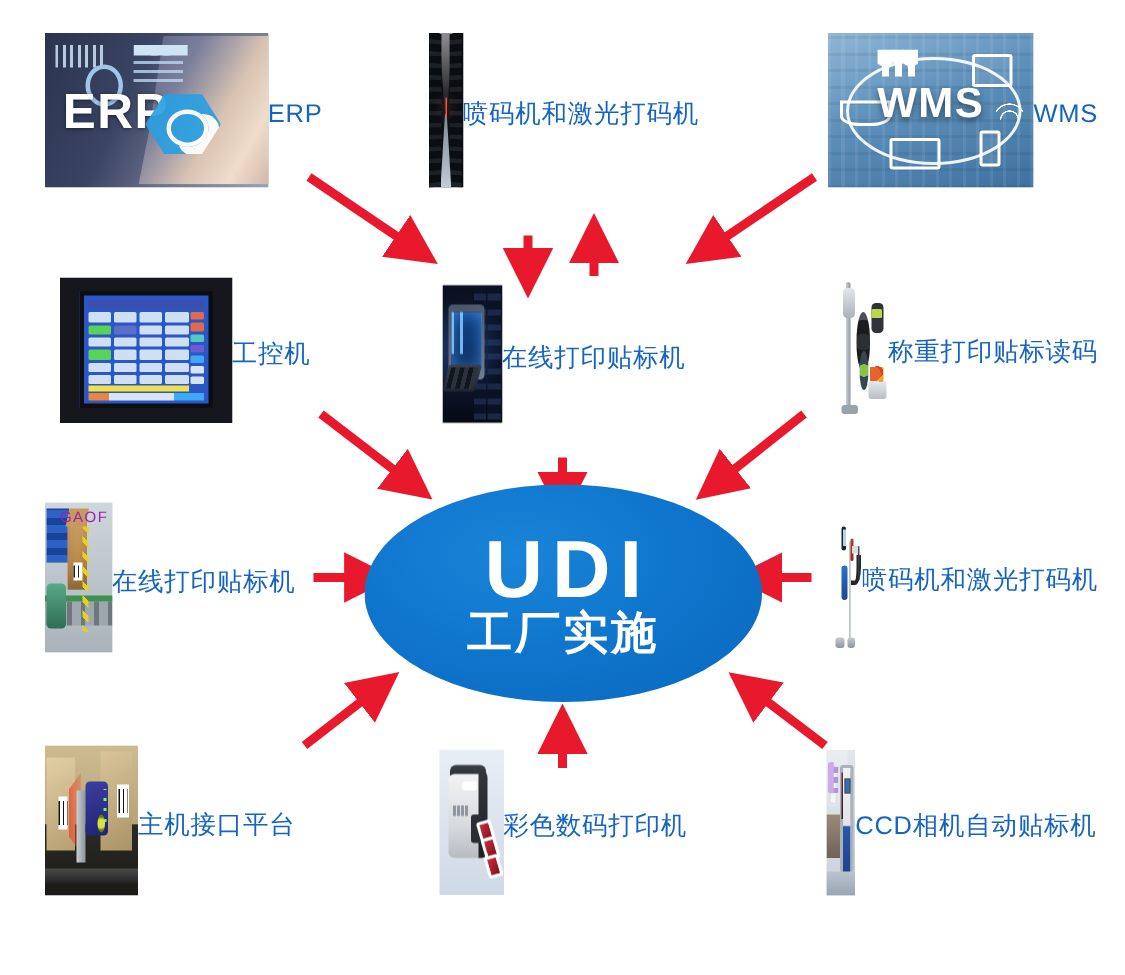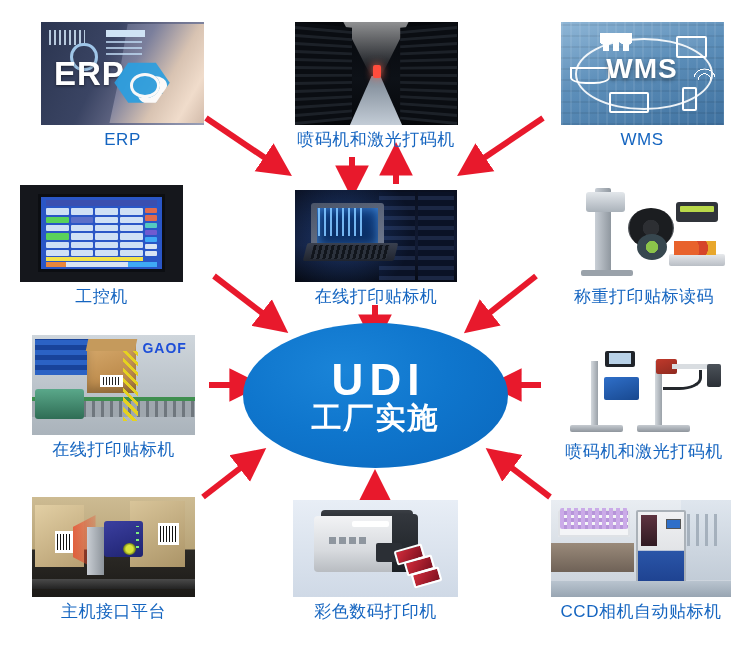--- a/index.html
+++ b/index.html
@@ -19,21 +19,21 @@
     position: absolute;
     left: 0; top: 0;
     width: 750px;
     height: 650px;
   }
 
   
   .node {
     position: absolute;
     display: flex;
-    flex-direction: column;
+    flex-direction: row;
     align-items: center;
   }
   .thumb {
     position: relative;
     overflow: hidden;
     background: #e9eef3;
     border: 0;
   }
   .caption {
     margin-top: 6px;
@@ -56,21 +56,21 @@
     border-radius: 50%;
     background: radial-gradient(ellipse at 38% 32%, #1a84d8 0%, #0f76cd 45%, #0a67bd 100%);
     display: flex;
     flex-direction: column;
     align-items: center;
     justify-content: center;
     box-shadow: 0 0 0 0 rgba(0,0,0,0);
   }
   #udi-title {
     color: #ffffff;
-    font-size: 44px;
+    font-size: 54px;
     font-weight: 700;
     letter-spacing: 6px;
     line-height: 1;
     margin-bottom: 0;
     text-indent: 6px;
   }
   #udi-sub {
     color: #ffffff;
     font-size: 30px;
     font-weight: 700;
@@ -245,21 +245,21 @@
     background:#fff; }
   .opl-label::after{ content:""; position:absolute; inset:20% 12%;
     background: repeating-linear-gradient(90deg,#222 0 1px,transparent 1px 3px); }
   .opl-conv { position:absolute; left:0; bottom:18%; width:100%; height:16%;
     background: repeating-linear-gradient(90deg,#9fa7ae 0 6px,#6f777e 6px 9px); }
   .opl-rail { position:absolute; left:0; bottom:34%; width:100%; height:4%; background:#3f8f4f; }
   .opl-guard { position:absolute; left:56%; top:16%; width:9%; height:70%;
     background: repeating-linear-gradient(45deg,#e5d21f 0 3px,transparent 3px 7px); }
   .opl-mach { position:absolute; left:2%; bottom:16%; width:30%; height:30%;
     background: linear-gradient(180deg,#5aa88a,#2f6d55); border-radius:3px; }
-  .opl-brand { position:absolute; right:5%; top:5%; color:#1d4ed8; font-size:14px; font-weight:700; letter-spacing:1px; }
+  .opl-brand { position:absolute; right:5%; top:5%; color:#a21caf; font-size:10px; font-weight:400; letter-spacing:1px; }
 
   
   .ilc-bg { background:#ffffff; }
   .ilc-stand { position:absolute; bottom:10%; width:4%; height:62%;
     background: linear-gradient(90deg,#d4d9de,#9aa1a8); }
   .ilc-foot { position:absolute; bottom:5%; width:30%; height:6%;
     background: linear-gradient(180deg,#c6cbd1,#8e959c); border-radius:2px; }
   .ilc-boxblue { position:absolute; left:27%; top:43%; width:20%; height:22%;
     background: linear-gradient(160deg,#2f6fc9,#18488f); border-radius:2px; }
   .ilc-panel { position:absolute; left:28%; top:18%; width:17%; height:15%;
@@ -406,21 +406,21 @@
       <div class="wms-ico wms-monitor"></div>
       <div class="wms-ico wms-phone"></div>
       <div class="wms-truck"></div>
       <div class="wms-boat"></div>
       <div class="wms-wifi"></div>
       <div class="wms-word">WMS</div>
     </div>
     <div class="caption">WMS</div>
   </div>
 
-  <div class="node" style="left:18px; top:185px; width:167px;">
+  <div class="node" style="left:40px; top:185px; width:167px;">
     <div class="thumb" style="width:163px;height:97px;">
       <div class="pic hmi-bg"></div>
       <div class="hmi-screen">
         <div class="hmi-top"></div>
         <div class="hmi-grid">
           <i></i>
             <i></i>
             <i></i>
             <i></i>
           <i class="g"></i>

